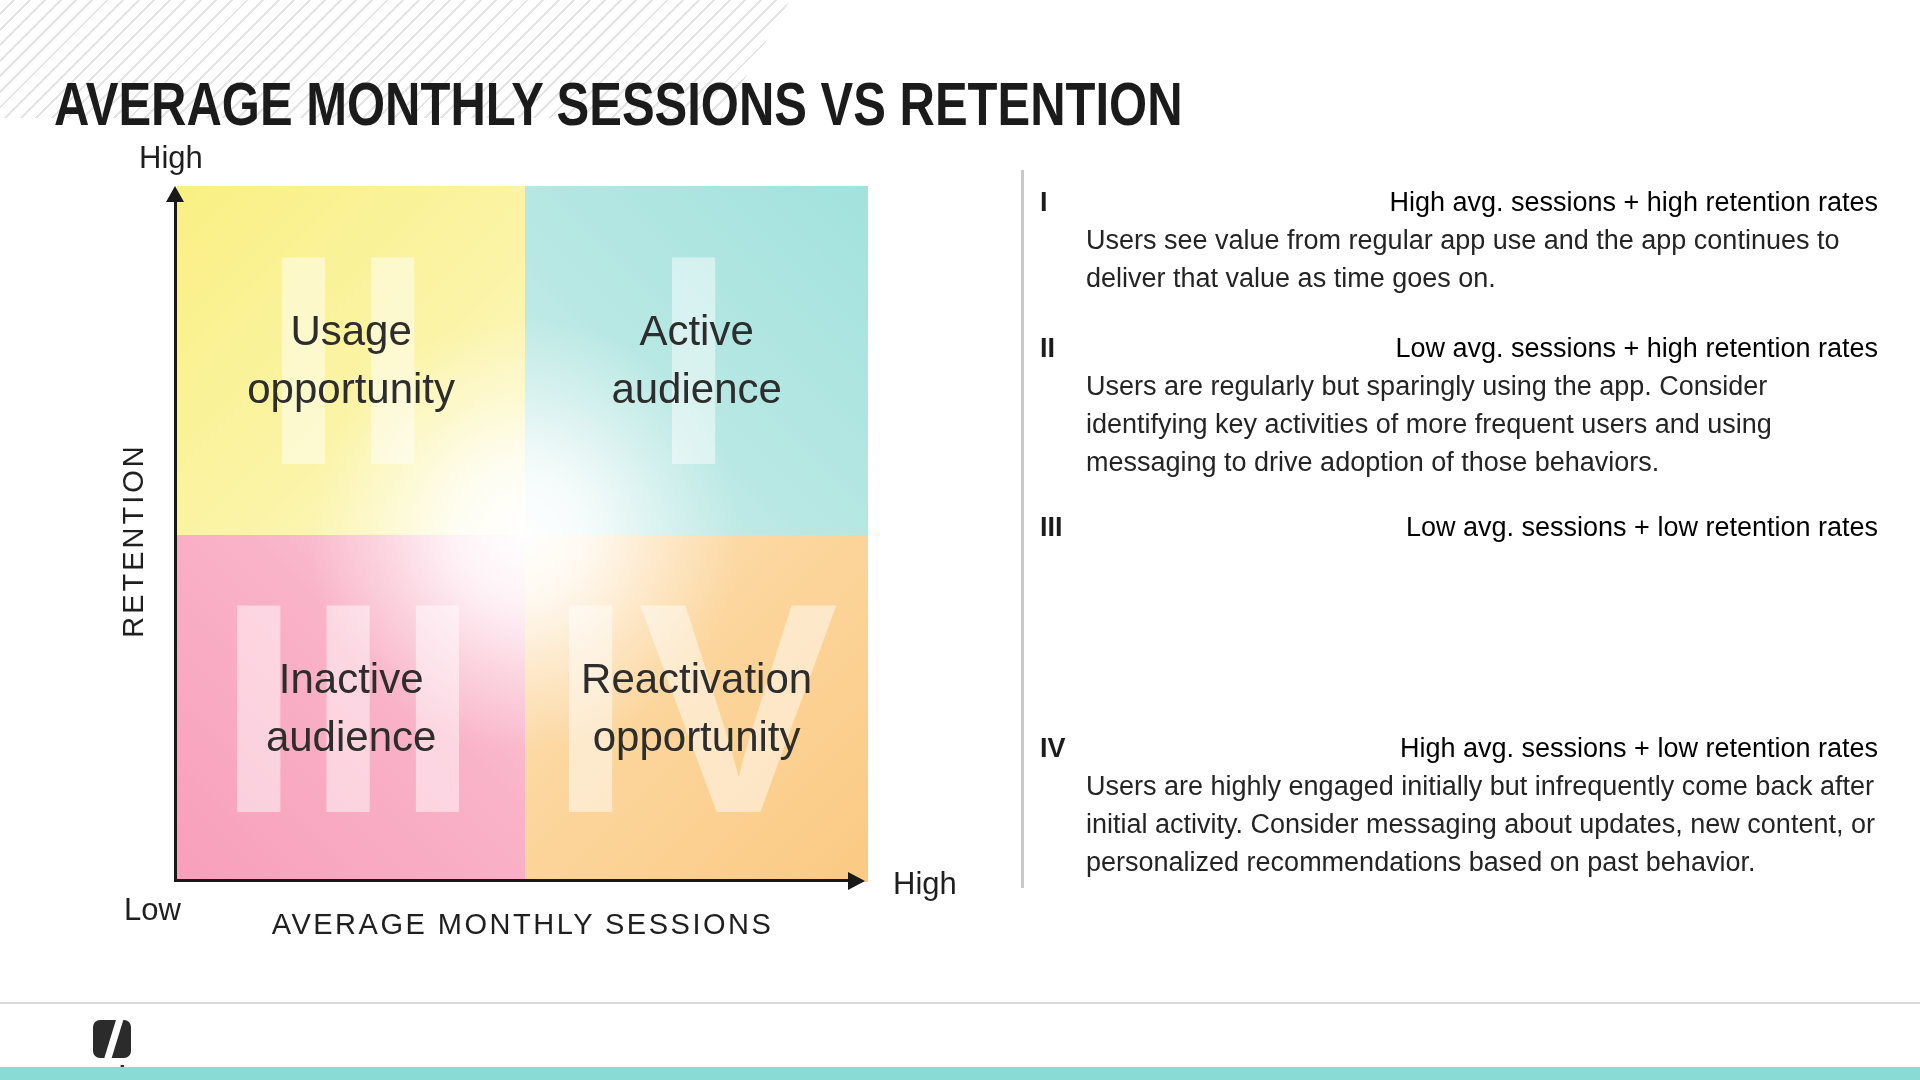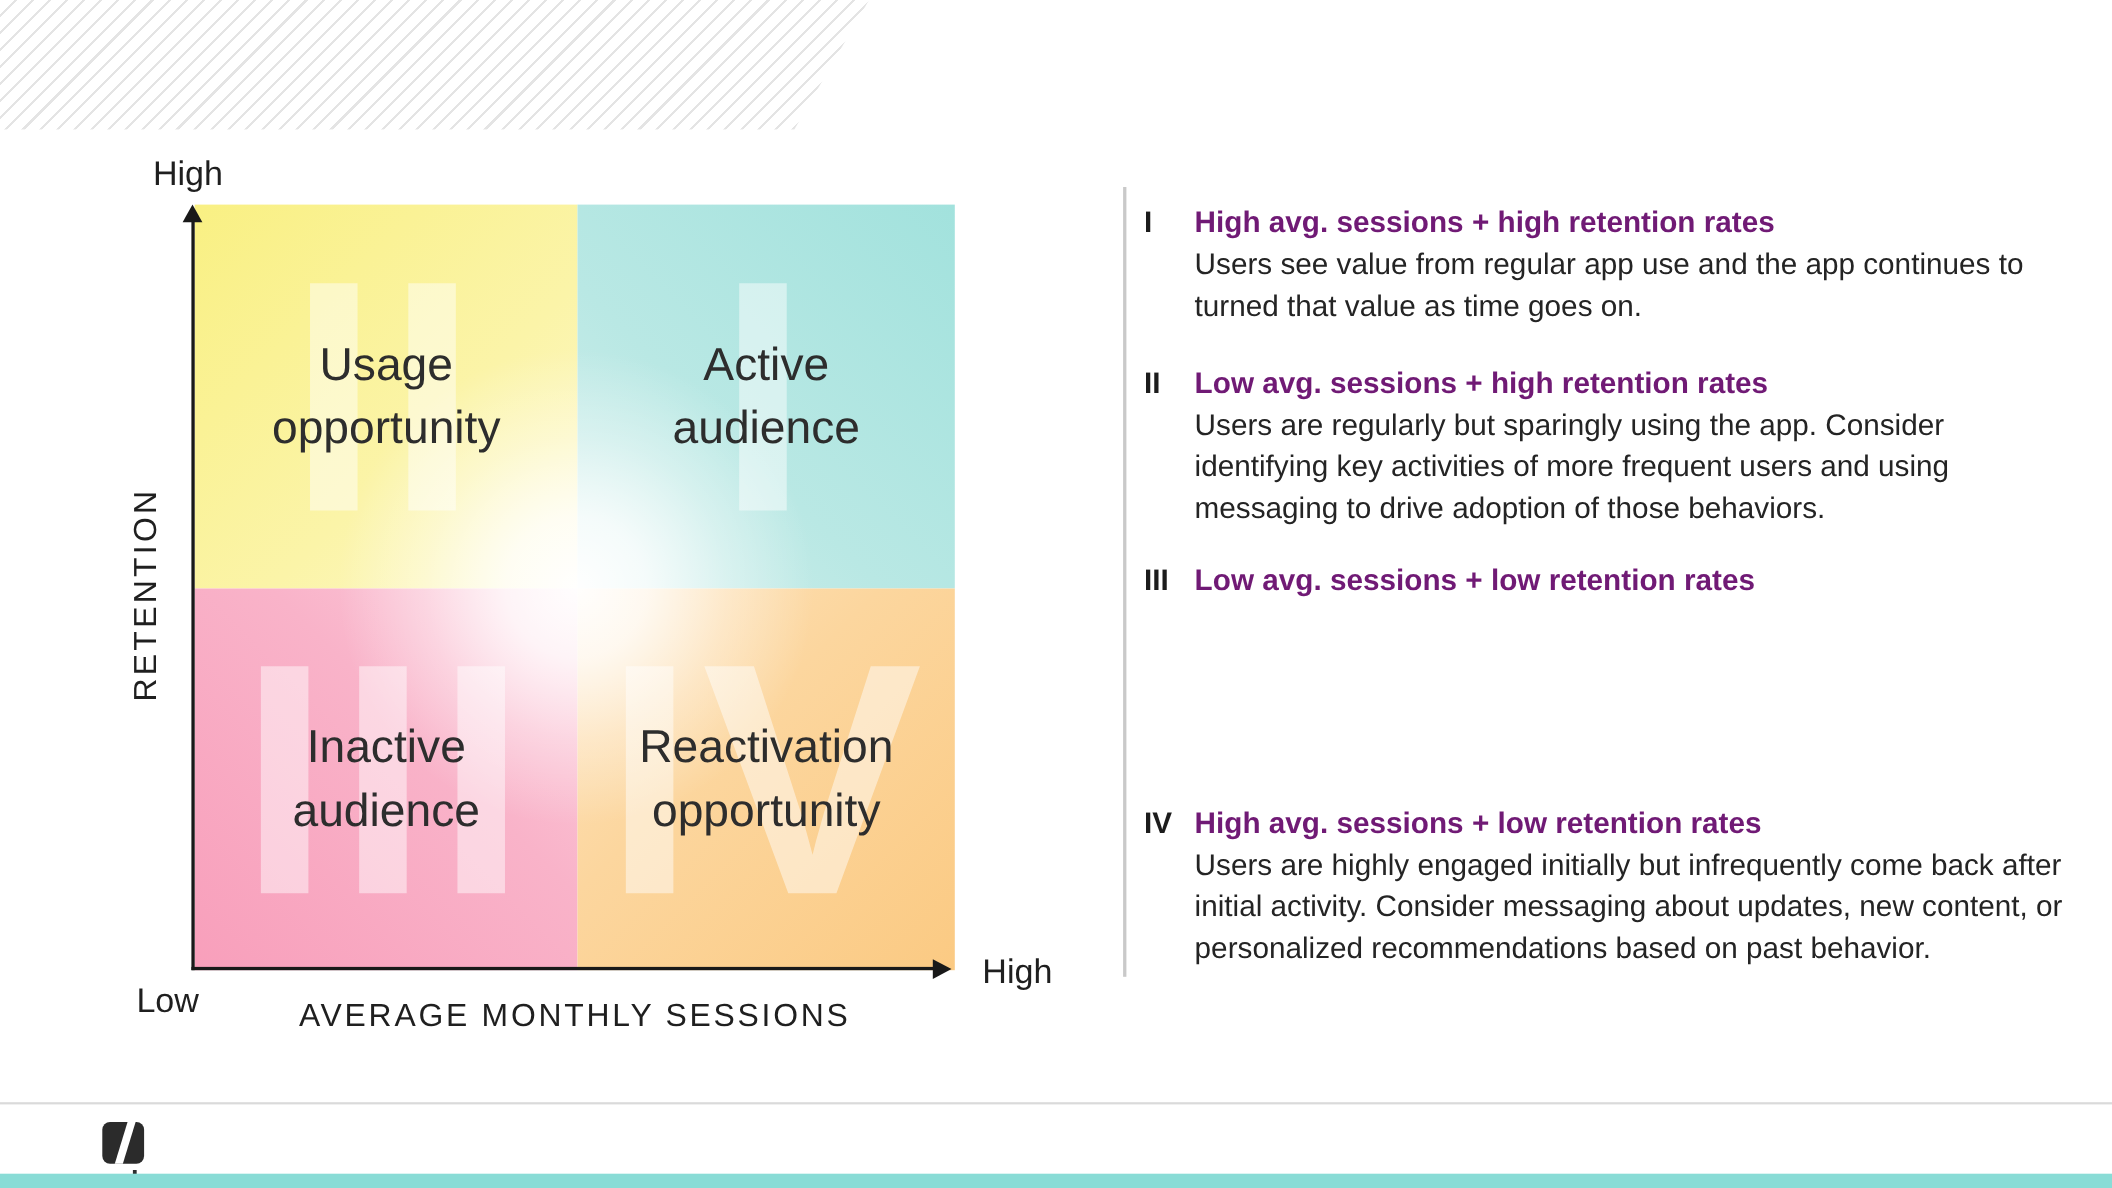--- a/index.html
+++ b/index.html
@@ -161,23 +161,24 @@
     width: 46px;
     flex: 0 0 46px;
     font-size: 27px;
     font-weight: 700;
     line-height: 38px;
     color: #1c1c1c;
   }
   .legend-content { width: 792px; }
   .legend-heading {
     font-size: 27px;
-    font-weight: 700;
+    font-weight: 400;
     line-height: 38px;
-    color: #701a75;
+    color: #000000;
+    text-align: right;
   }
   .legend-body {
     font-size: 27px;
     font-weight: 400;
     line-height: 38px;
     color: #242424;
   }
 
   
   .footer-divider {
@@ -220,20 +221,21 @@
     width: 1920px; height: 13px;
     background: #89dcd6;
   }
 </style>
 </head>
 <body>
 
 <div id="slide">
 
   <div class="hatch-block"></div>
+  <h1 class="slide-title"><span class="condense">AVERAGE MONTHLY SESSIONS VS RETENTION</span></h1>
 
   <div class="chart">
     <div class="quadrants">
       <div class="quad quad-tl">
         <div class="quad-numeral">II</div>
       </div>
       <div class="quad quad-tr">
         <div class="quad-numeral">I</div>
       </div>
       <div class="quad quad-bl">
@@ -284,21 +286,21 @@
   <div class="axis-text lbl-x-high">High</div>
   <div class="axis-text lbl-x-title">AVERAGE MONTHLY SESSIONS</div>
   <div class="axis-text lbl-y-title">RETENTION</div>
 
   <div class="legend-divider"></div>
 
   <div class="legend-section sec-1">
     <div class="legend-numeral">I</div>
     <div class="legend-content">
       <div class="legend-heading">High avg. sessions + high retention rates</div>
-      <div class="legend-body">Users see value from regular app use and the app continues to turned that value as time goes on.</div>
+      <div class="legend-body">Users see value from regular app use and the app continues to deliver that value as time goes on.</div>
     </div>
   </div>
 
   <div class="legend-section sec-2">
     <div class="legend-numeral">II</div>
     <div class="legend-content">
       <div class="legend-heading">Low avg. sessions + high retention rates</div>
       <div class="legend-body">Users are regularly but sparingly using the app. Consider identifying key activities of more frequent users and using messaging to drive adoption of those behaviors.</div>
     </div>
   </div>

